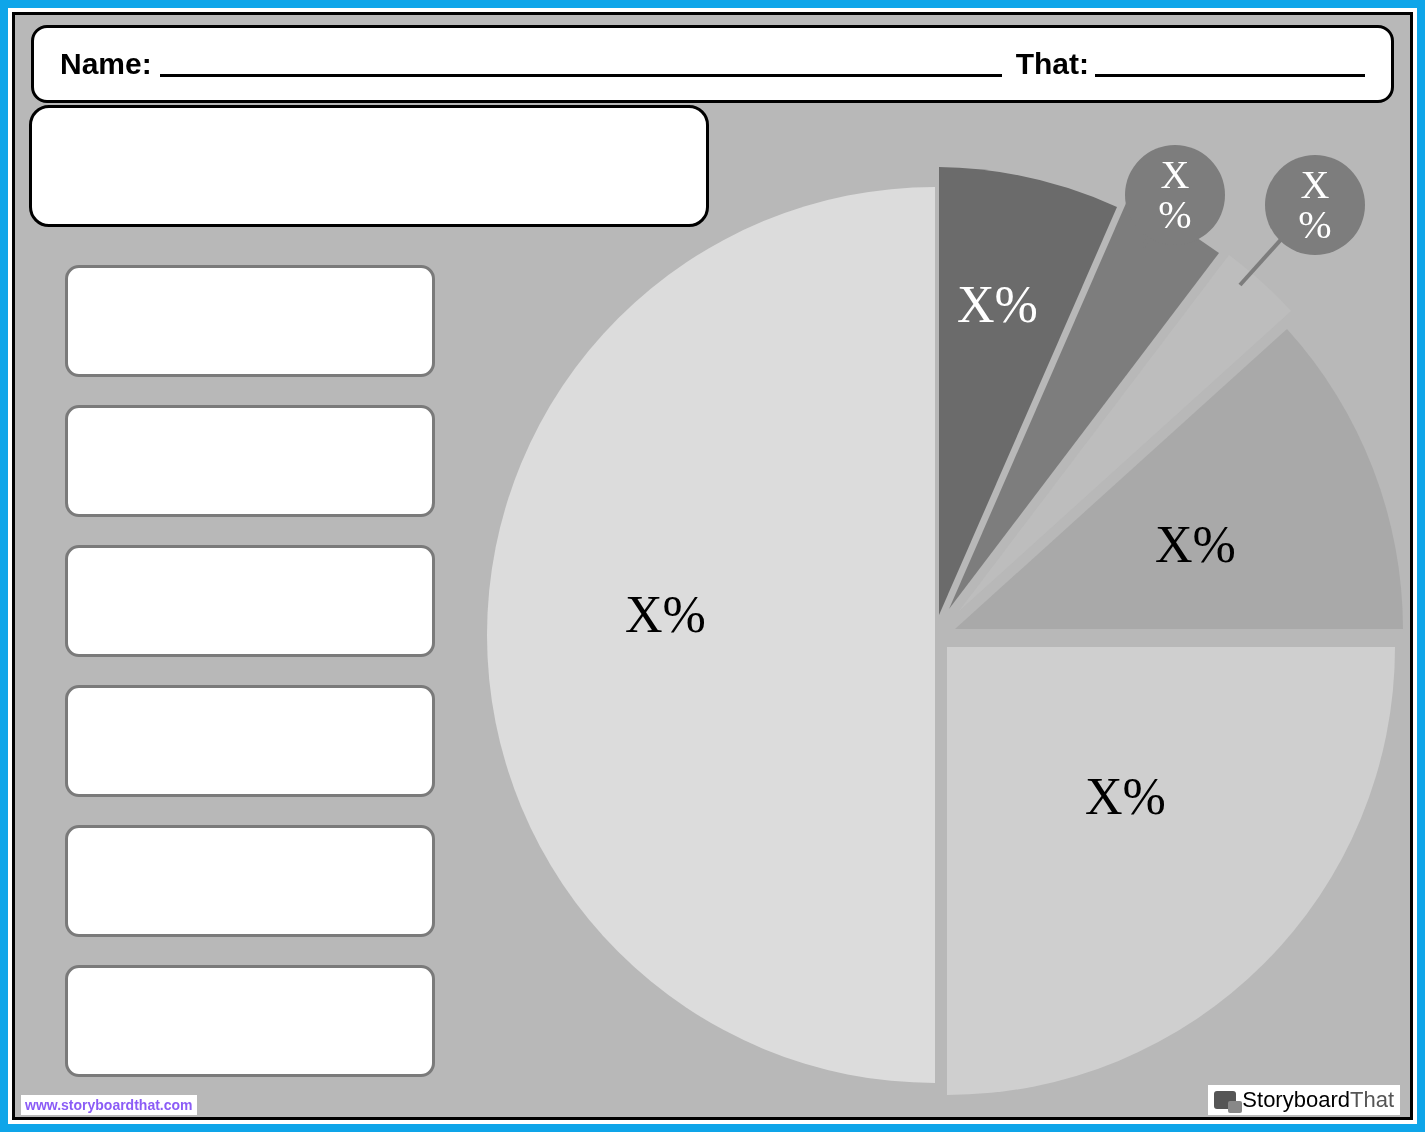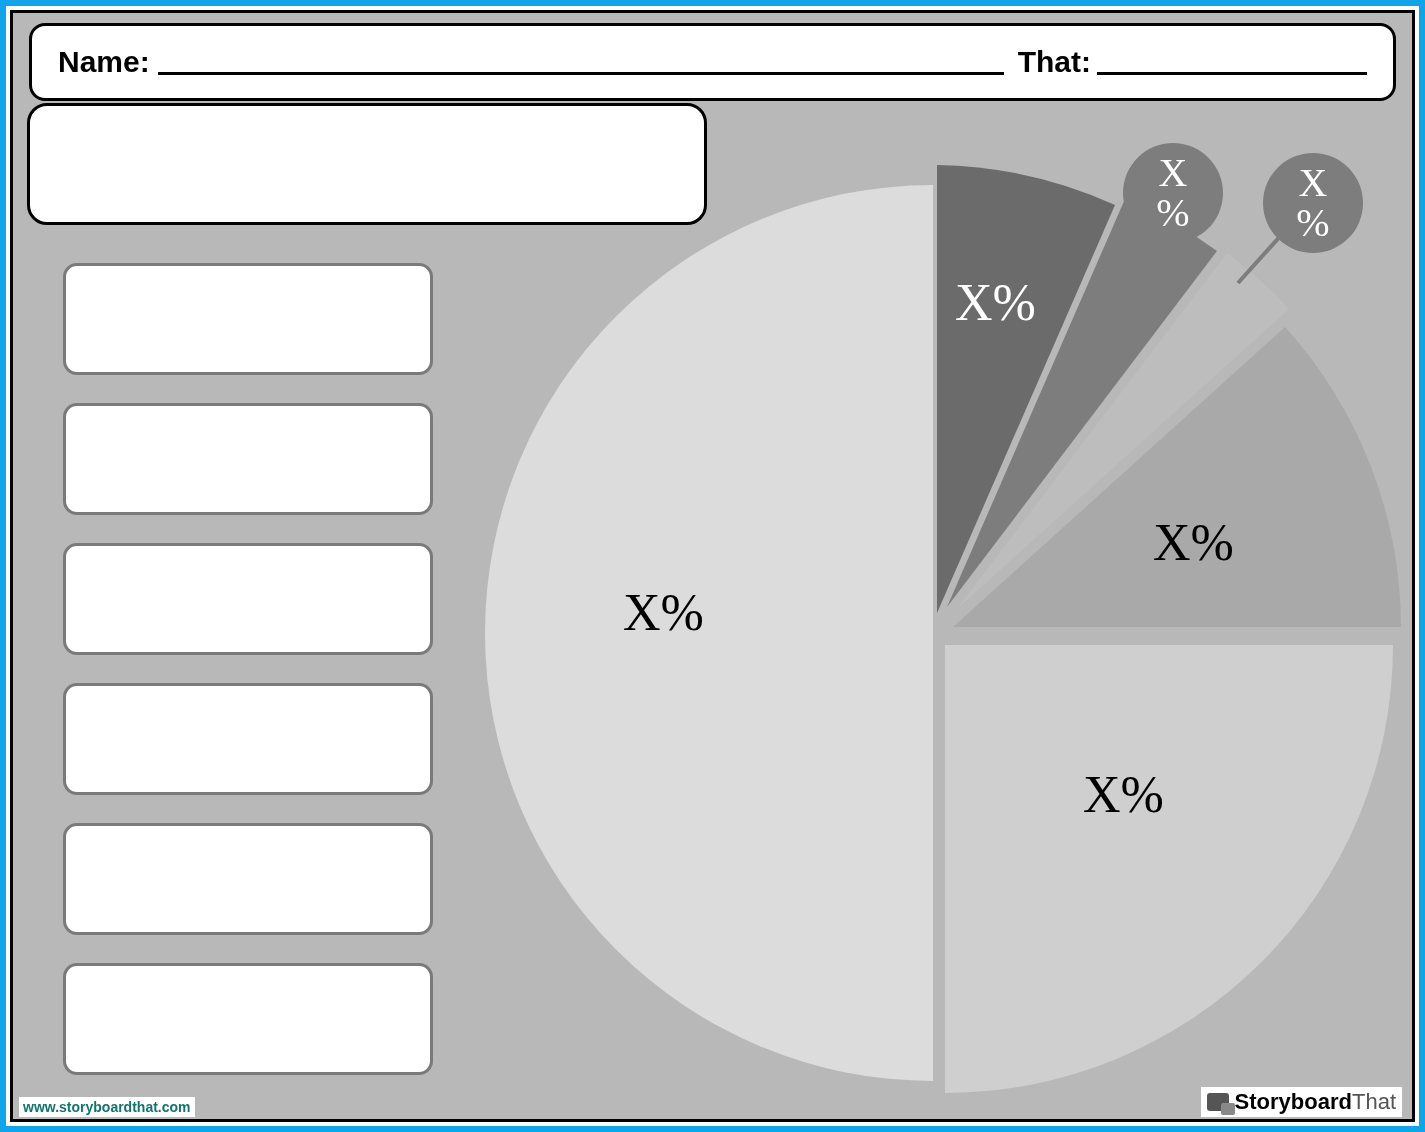--- a/index.html
+++ b/index.html
@@ -4,21 +4,21 @@
 <style>
   * { box-sizing: border-box; margin: 0; padding: 0; }
   html, body { width: 1425px; height: 1132px; }
   body {
     font-family: Georgia, "Times New Roman", serif;
     background: #fff;
   }
   .outer-frame {
     width: 1425px;
     height: 1132px;
-    border: 6px solid #0ea5e9;
+    border: 8px solid #0ea5e9;
     padding: 4px;
     background: #fff;
     position: relative;
   }
   .inner-frame {
     width: 100%;
     height: 100%;
     border: 3px solid #000;
     background: #b8b8b8;
     position: relative;
@@ -121,21 +121,21 @@
     transform-origin: left center;
   }
   
   .footer-left {
     position: absolute;
     left: 6px;
     bottom: 2px;
     font-family: Arial, sans-serif;
     font-size: 14px;
     font-weight: 700;
-    color: #0f766e;
+    color: #8b5cf6;
     background: #fff;
     padding: 2px 4px;
   }
   .footer-right {
     position: absolute;
     right: 10px;
     bottom: 2px;
     font-family: Arial, sans-serif;
     font-size: 22px;
     color: #3a3a3a;
@@ -152,21 +152,21 @@
     border-radius: 3px;
   }
   .footer-right .logo-icon::after {
     content: "";
     position: absolute;
     width: 14px; height: 12px;
     background: #888;
     border-radius: 2px;
     right: -6px; bottom: -4px;
   }
-  .footer-right .brand-bold { font-weight: 700; color: #000; }
+  .footer-right .brand-bold { font-weight: 400; color: #000; }
   .footer-right .brand-light { font-weight: 400; color: #555; }
 </style>
 </head>
 <body>
 
 <div class="outer-frame">
   <div class="inner-frame">
 
     <div class="header-box">
       <span class="name-label">Name:</span>

